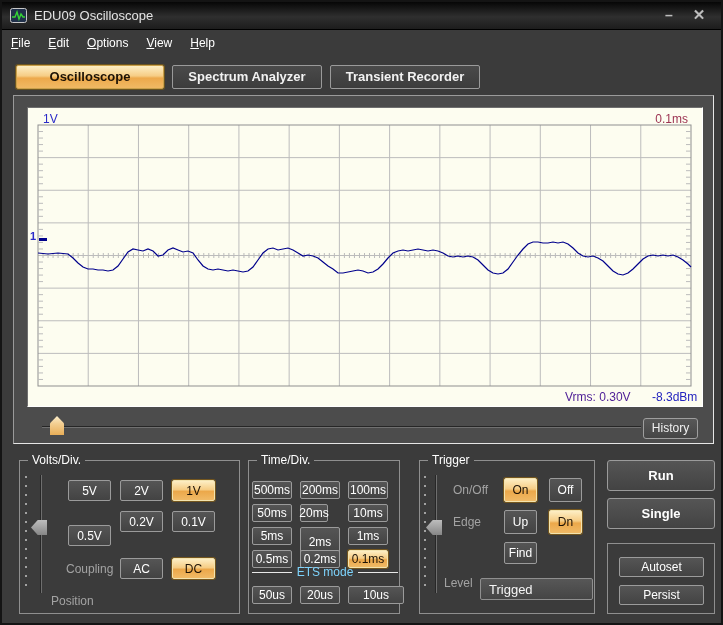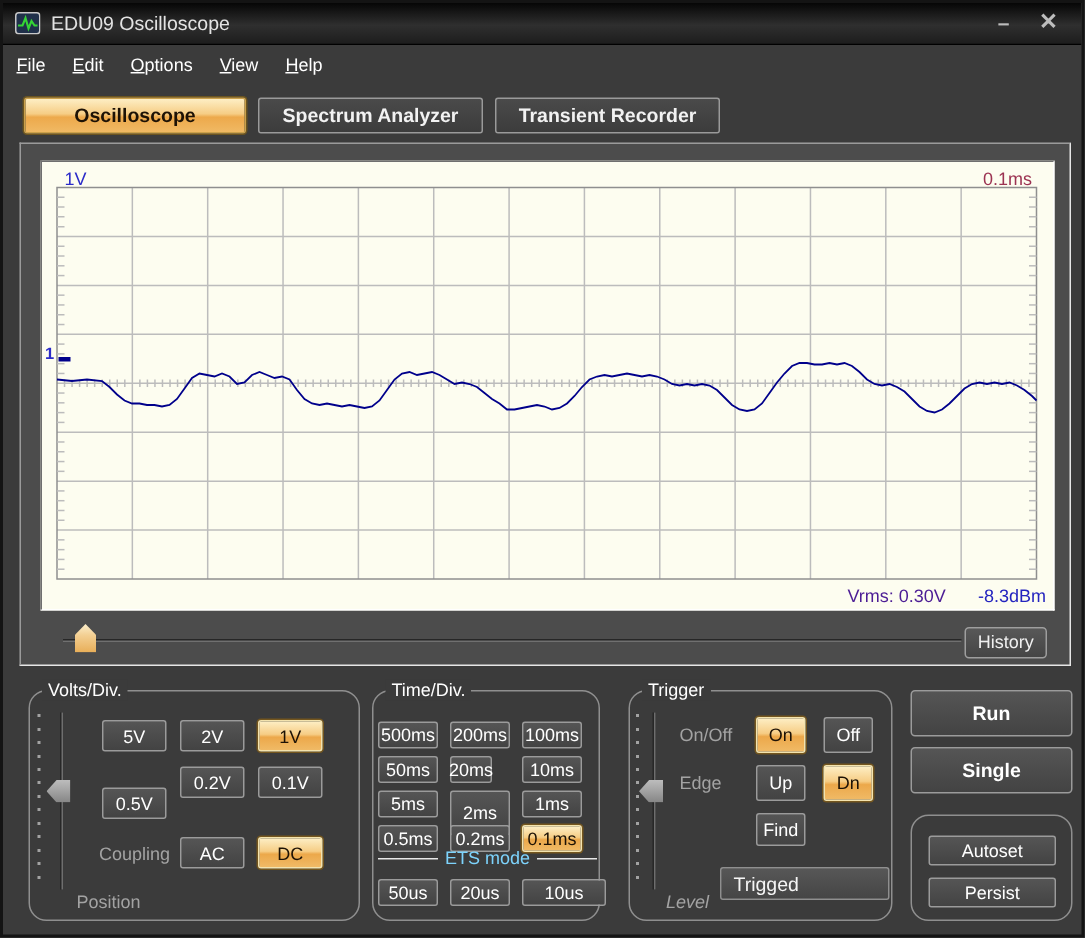--- a/index.html
+++ b/index.html
@@ -45,21 +45,21 @@
   
   .h-track{position:absolute;left:28px;top:330px;width:599px;height:2px;
     background:#262626;border-bottom:1px solid #707070;}
   .h-thumb{position:absolute;left:36px;top:320px;width:14px;height:19px;
     background:linear-gradient(#fbeecb,#f3cf92 40%,#e8ae58);
     clip-path:polygon(50% 0,100% 38%,100% 100%,0 100%,0 38%);}
   .history-btn{position:absolute;left:629px;top:322px;width:55px;height:21px;
     background:linear-gradient(#585858,#454545);border:1px solid #9e9e9e;border-radius:3px;
     color:#f0f0f0;font-size:12px;text-align:center;line-height:19px;}
   
-  .groupbox{position:absolute;border:1px solid #8f8f8f;border-radius:12px;}
+  .groupbox{position:absolute;border:1px solid #8f8f8f;border-radius:0;}
   .gb-title{position:absolute;top:-8px;left:8px;background:#3b3b3b;padding:0 4px;
     font-size:12px;color:#fff;line-height:14px;}
   
   .btn{position:absolute;background:linear-gradient(#555,#434343);
     border:1px solid #9b9b9b;border-radius:2px;color:#fff;font-size:12px;
     display:flex;align-items:center;justify-content:center;}
   .btn.sel{background:linear-gradient(#fdeec4,#f6cd85 45%,#eca84a 55%,#f0ba66);
     border:1px solid #f3e3ae;box-shadow:0 0 0 1px #74561e;color:#1d1205;}
   .big-btn{font-weight:bold;font-size:13px;border-radius:3px;}
   .lbl{position:absolute;font-size:12px;color:#a3a3a3;}
@@ -372,21 +372,21 @@
     <div class="v-track" style="left:15px;top:14px;height:118px;"></div>
     <div class="v-thumb" style="left:6px;top:59px;"></div>
     <span class="lbl" style="left:33px;top:22px;">On/Off</span>
     <div class="btn sel" style="left:84px;top:17px;width:33px;height:24px;">On</div>
     <div class="btn" style="left:129px;top:17px;width:33px;height:24px;">Off</div>
     <span class="lbl" style="left:33px;top:54px;">Edge</span>
     <div class="btn" style="left:84px;top:49px;width:33px;height:24px;">Up</div>
     <div class="btn sel" style="left:129px;top:49px;width:33px;height:24px;">Dn</div>
     <div class="btn" style="left:84px;top:81px;width:33px;height:22px;">Find</div>
     <div class="trig-field">Trigged</div>
-    <span class="lbl" style="left:24px;top:133px;font-style:italic;">Level</span>
+    <span class="lbl" style="left:24px;top:115px;">Level</span>
   </div>
 
   <div class="btn big-btn" style="left:605px;top:458px;width:108px;height:31px;">Run</div>
   <div class="btn big-btn" style="left:605px;top:496px;width:108px;height:31px;">Single</div>
   <div class="groupbox" style="left:605px;top:541px;width:108px;height:71px;">
     <div class="btn" style="left:11px;top:13px;width:85px;height:20px;">Autoset</div>
     <div class="btn" style="left:11px;top:41px;width:85px;height:20px;">Persist</div>
   </div>
 
 </div>

